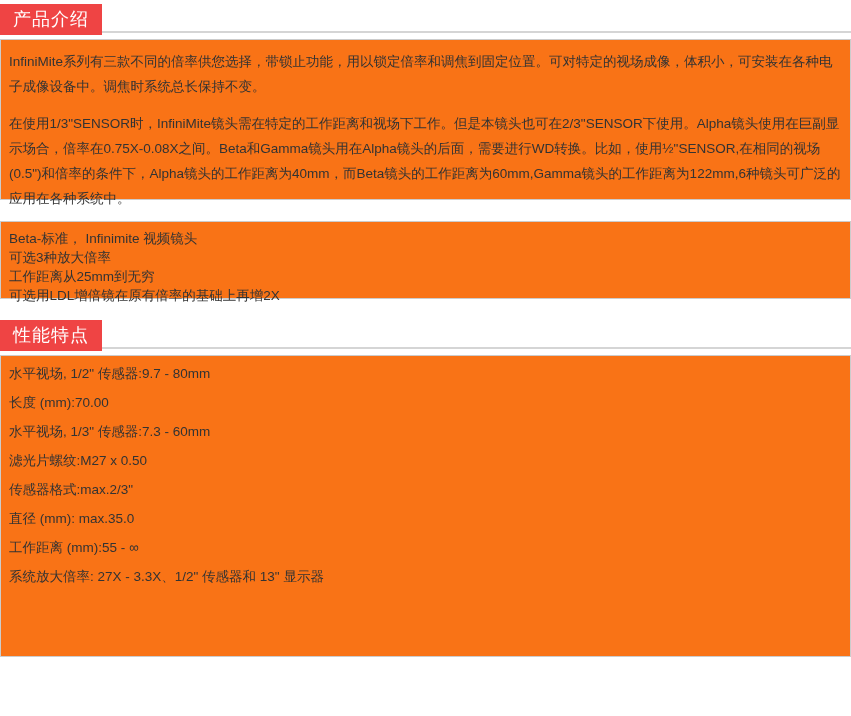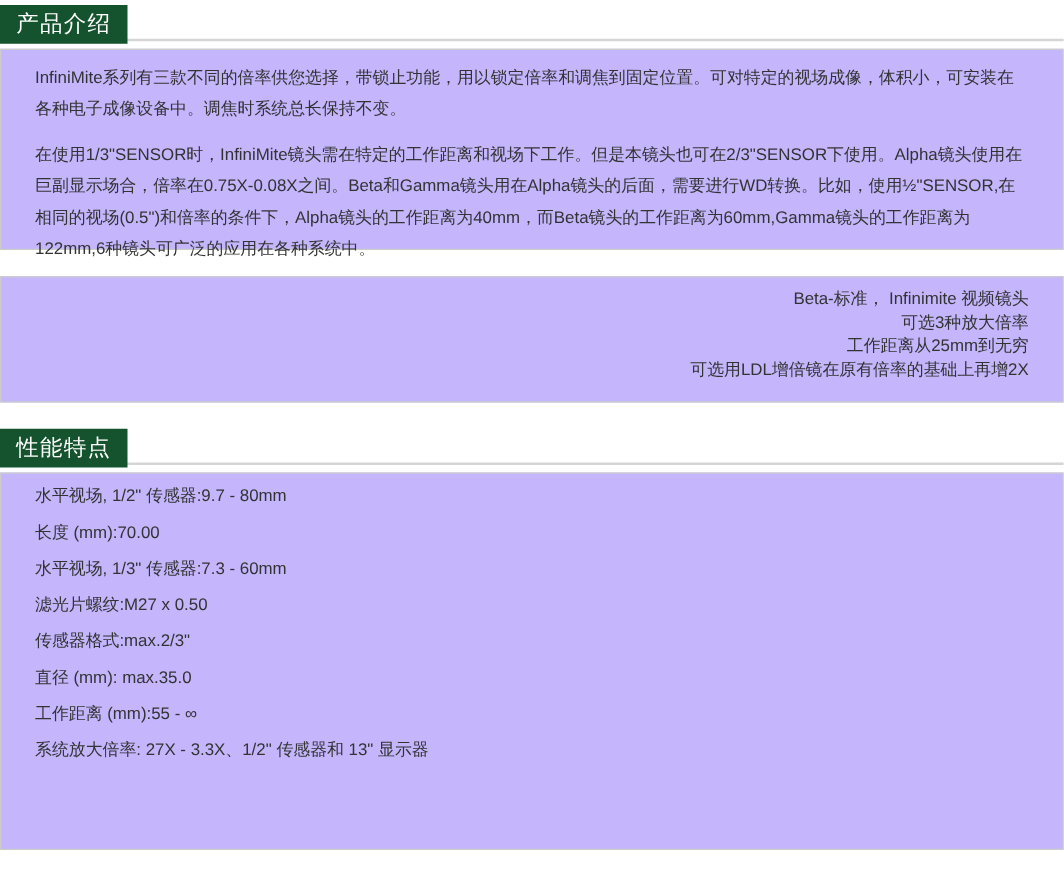--- a/index.html
+++ b/index.html
@@ -32,46 +32,45 @@
     height: 2px;
     background: #d5d5d5;
   }
   .badge {
     position: absolute;
     left: 0;
     top: 0;
     height: 31px;
     line-height: 31px;
     padding: 0 13px;
-    background: #14532d;
+    background: #ef4444;
     color: #ffffff;
     font-size: 18px;
     letter-spacing: 1px;
     white-space: nowrap;
     z-index: 2;
   }
   .box {
     margin-top: 4px;
     border: 1px solid #cccccc;
-    background: #c4b5fd;
+    background: #f97316;
     box-sizing: border-box;
-    padding: 9px 27px;
+    padding: 9px 8px;
     font-size: 13.5px;
   }
   .box-intro {
     height: 161px;
   }
   .box-intro p {
     margin: 0 0 12px 0;
     line-height: 25px;
   }
   .box-features {
-    height: 101px;
+    height: 78px;
     padding-top: 7px;
-    text-align: right;
   }
   .box-features .feature-line {
     line-height: 19px;
   }
   .box-specs {
     height: 302px;
     padding-top: 10px;
   }
   .box-specs p {
     margin: 0 0 13px 0;

